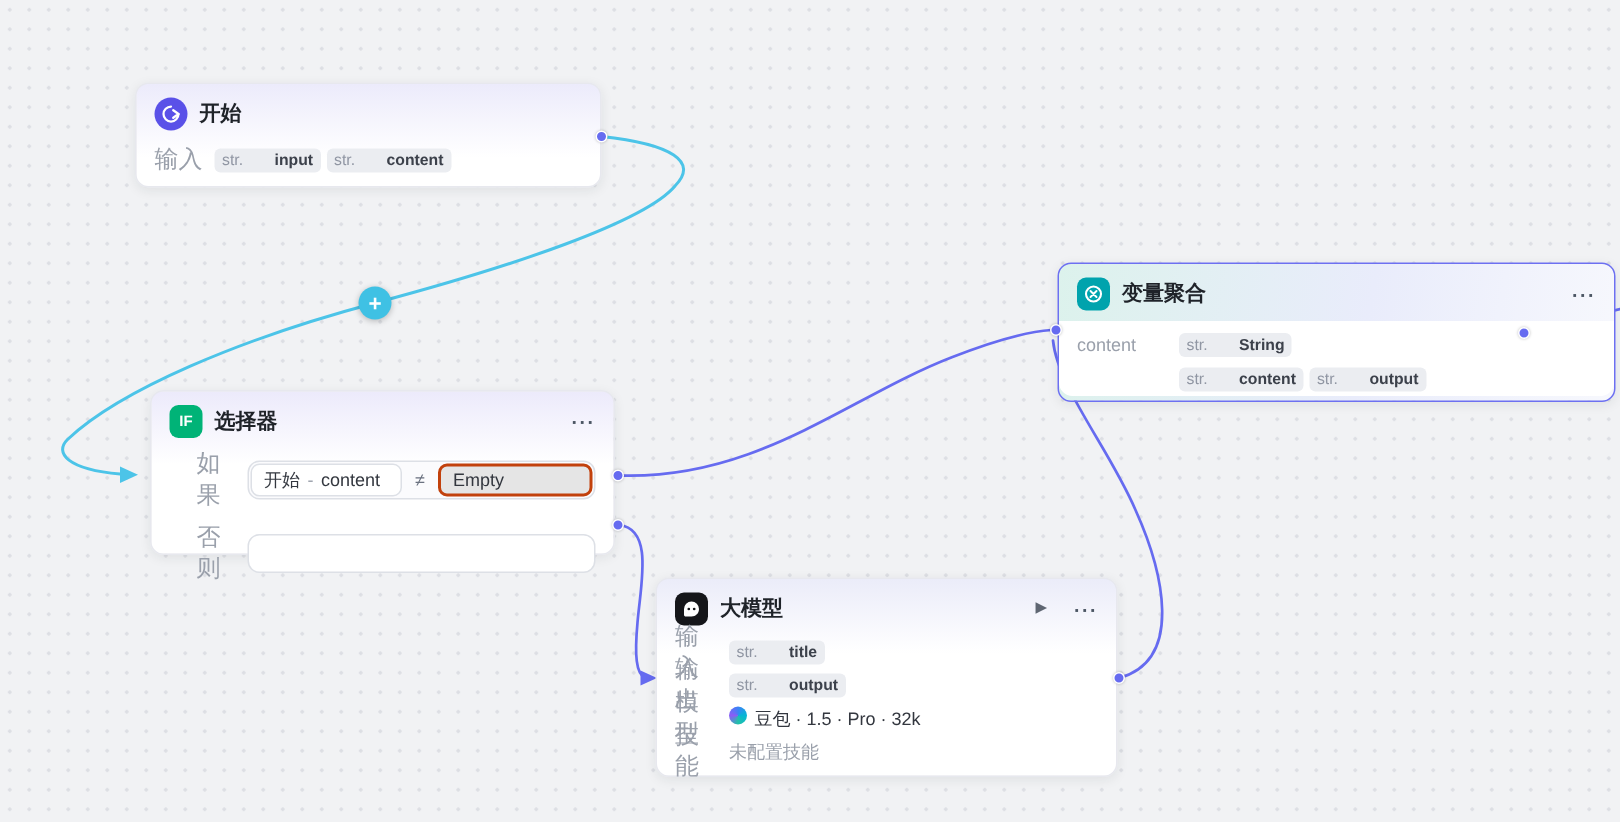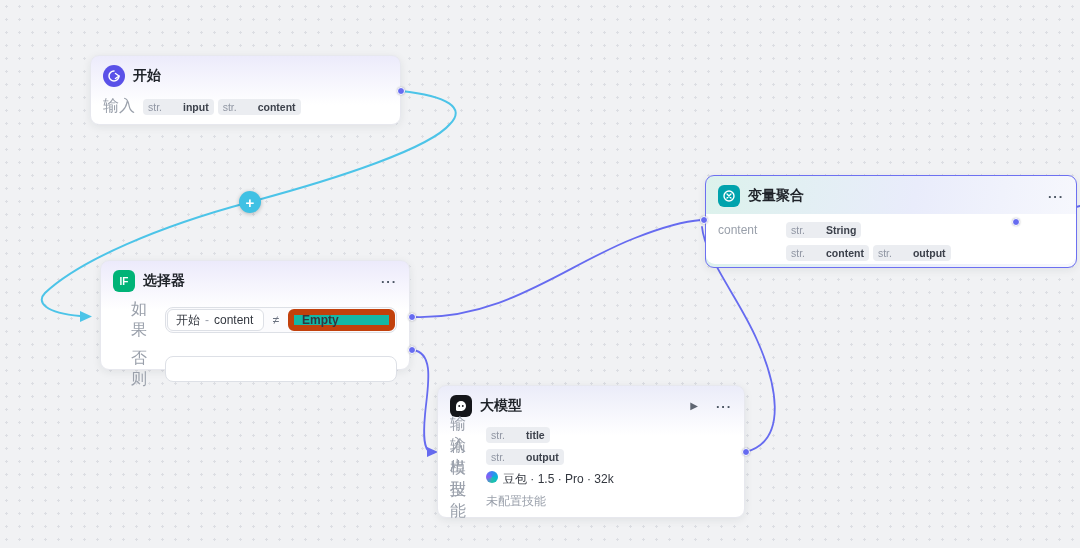--- a/index.html
+++ b/index.html
@@ -65,22 +65,22 @@
   .cond-left {
     flex:1; height:22px; display:flex; align-items:center; gap:5px;
     background:#fff; border:1px solid #dde0e6; border-radius:6px; padding:0 8px;
     font-size:12px; cursor:pointer;
   }
   .cond-ref { color:#33373f; }
   .cond-dash { color:#9aa0ab; }
   .cond-op { width:24px; text-align:center; color:#6b7280; font-size:12px; }
   .cond-right {
     flex:1; height:22px; display:flex; align-items:center;
-    background:#14b8a6; border:6px solid #c2410c; border-radius:6px; padding:0 8px;
-    font-size:12px; color:#33373f; cursor:pointer;font-weight:bold;
+    background:#e5e5e5; border:2px solid #c2410c; border-radius:6px; padding:0 8px;
+    font-size:12px; color:#33373f; cursor:pointer;
   }
   .else-box {
     flex:1; height:26px; border:1px solid #dde0e6; border-radius:8px; background:#fff; cursor:pointer;
   }
 
   
   .kv { display:flex; align-items:center; gap:10px; padding:0 12px; height:22px; font-size:12px; }
   .kv .row-label { width:26px; }
   .kv-value { color:#33373f; display:flex; align-items:flex-start; gap:5px; }
   .kv-muted { color:#9aa0ab; }

